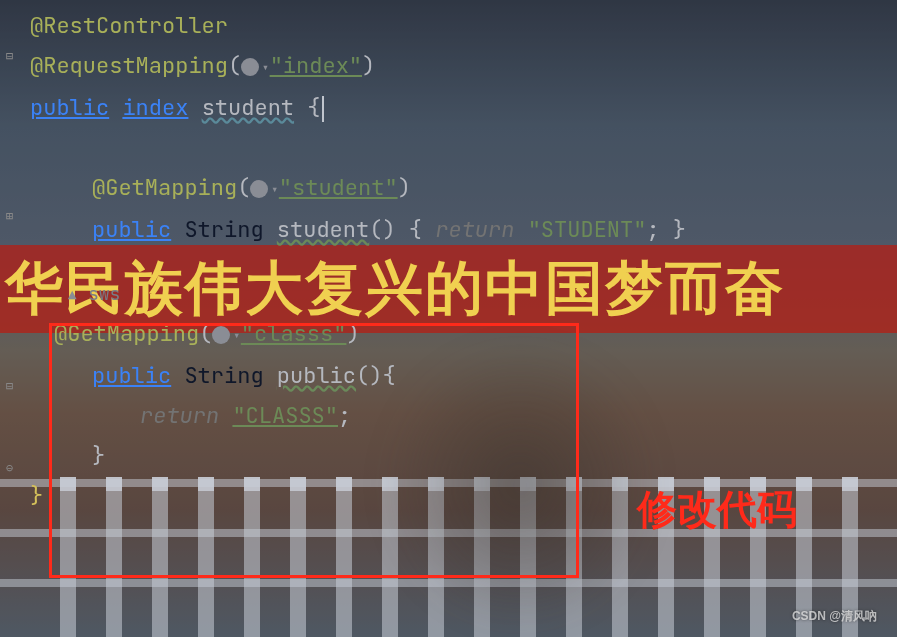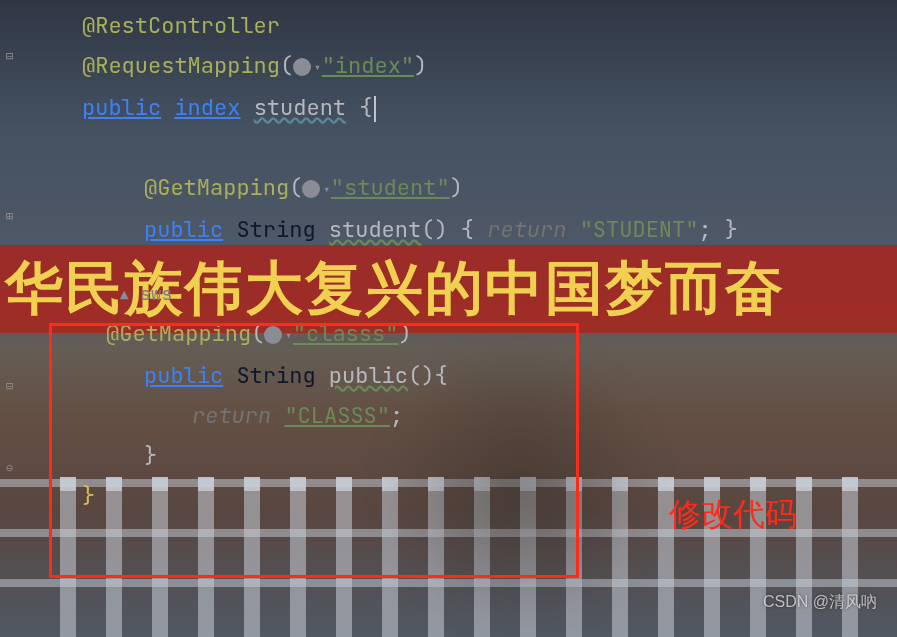--- a/index.html
+++ b/index.html
@@ -66,24 +66,23 @@
     .fence-rail {
       position: absolute;
       left: 0;
       right: 0;
       height: 8px;
       background: rgba(200, 205, 215, 0.5);
     }
     .editor {
       position: relative;
       z-index: 10;
-      padding-left: 38px;
+      padding-left: 30px;
       padding-top: 6px;
       line-height: 40px;
-      margin-left: 44px;
     }
     .gutter {
       position: absolute;
       left: 0;
       top: 0;
       bottom: 0;
       width: 22px;
       z-index: 9;
     }
     .gutter-icon {
@@ -158,33 +157,34 @@
       border: 3px solid #ff2a1a;
       z-index: 15;
       pointer-events: none;
     }
     .red-label {
       position: absolute;
       right: 100px;
       bottom: 100px;
       color: #ff2a1a;
       font-family: 'SimHei', sans-serif;
-      font-size: 32px;
-      font-weight: normal;
+      font-size: 40px;
+      font-weight: bold;
       z-index: 16;
     }
     .watermark {
       position: absolute;
       right: 20px;
-      bottom: 24px;
+      bottom: 12px;
       color: rgba(230,230,230,0.75);
-      font-size: 16px;
+      font-size: 12px;
       font-family: sans-serif;
       z-index: 20;
       text-shadow: 0 0 3px rgba(0,0,0,0.5);
+      font-weight: bold;
     }
     .line { white-space: pre; }
   </style>
 </head>
 <body>
 
 <div class="bg-overlay"></div>
 <div class="bg-banner">
   <span class="bg-banner-text">华民族伟大复兴的中国梦而奋</span>
 </div>

